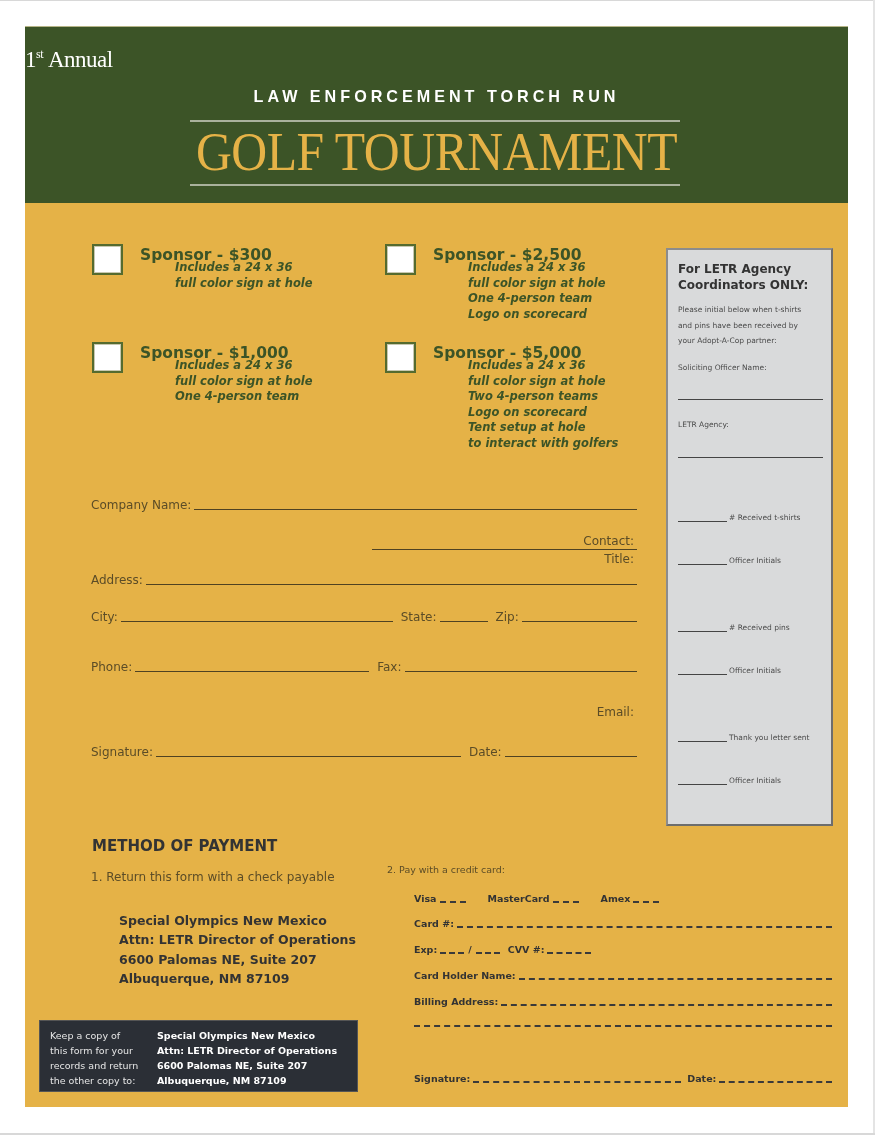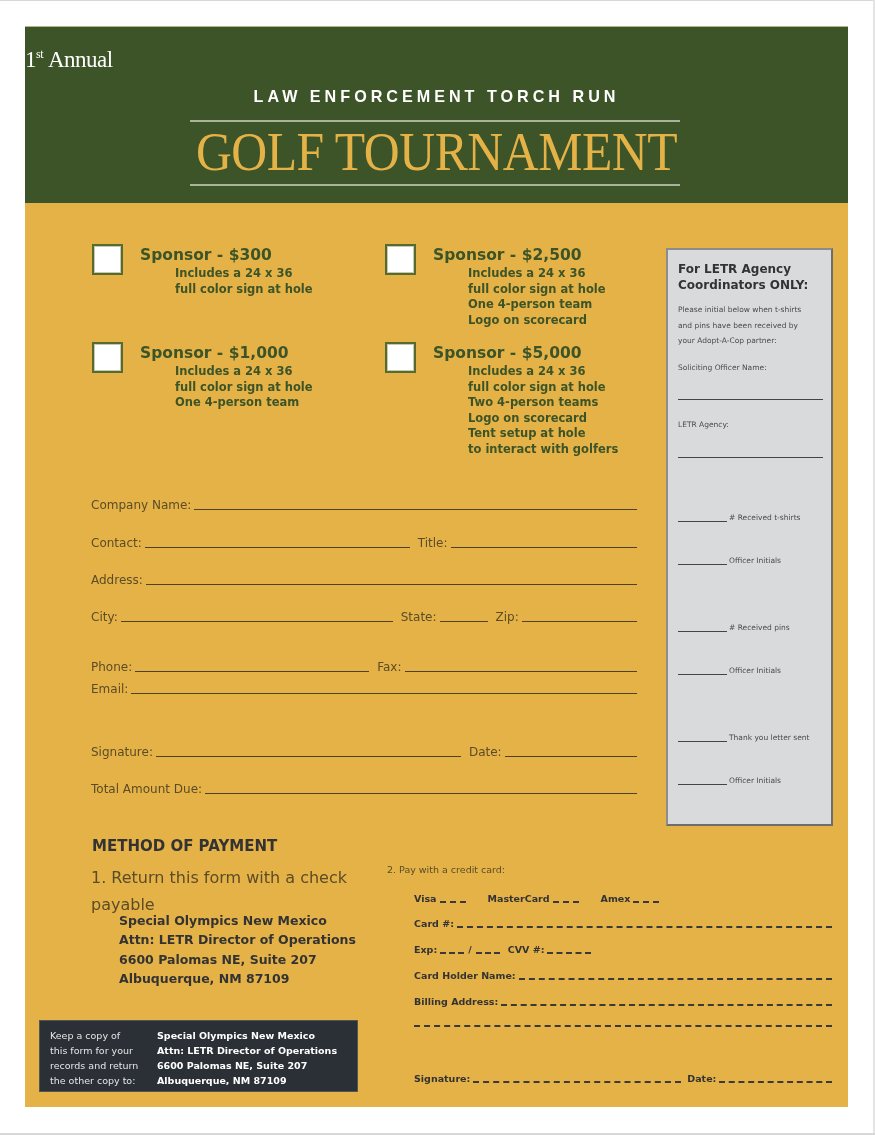--- a/index.html
+++ b/index.html
@@ -41,22 +41,22 @@
   .sponsor { position: absolute; }
   .checkbox {
     position: absolute; width: 31px; height: 31px; background: #ffffff; border: 2px solid #556b2f;
     box-sizing: border-box; box-shadow: inset 0 0 0 1px #c8c8b0; cursor: pointer;
   }
   .sponsor-title {
     position: absolute; left: 48px; top: 2px; white-space: nowrap;
     font-family: "DejaVu Sans", sans-serif; font-weight: bold; color: #3c5427; font-size: 15.5px;
   }
   .sponsor-benefits {
-    position: absolute; left: 83px; top: 22px; white-space: nowrap;
-    font-family: "DejaVu Sans", sans-serif; font-weight: bold; color: #3c5427; font-size: 11.5px; line-height: 15.5px;
+    position: absolute; left: 83px; top: 16px; white-space: nowrap;
+    font-family: "DejaVu Sans", sans-serif; font-weight: bold; color: #3c5427; font-size: 11.5px; line-height: 15.5px; font-style: italic;
   }
   .sponsor-benefits div { margin: 0; }
 
   
   .letr-box {
     position: absolute; left: 641px; top: 222px; width: 167px; height: 578px; background: #d9dadb;
     border: 2px solid #6d6d6d; box-sizing: border-box; border-top-color: #8c8c8c; border-left-color: #8c8c8c;
   }
   .letr-title {
     position: absolute; left: 10px; top: 11px; width: 150px; font-family: "DejaVu Sans", sans-serif; font-weight: bold;
@@ -71,21 +71,21 @@
 
   
   .field-row { position: absolute; left: 66px; width: 546px; height: 16px; display: flex; align-items: flex-end; font-family: "DejaVu Sans", sans-serif; font-size: 12px; color: #5a4a24; }
   .field-row .lbl { white-space: nowrap; margin-right: 3px; color: #5b4c27; }
   .field-row .line { flex: 1; border-bottom: 1px solid #4f4222; height: 1px; margin-bottom: 2px; cursor: text; }
   .field-row .line.fixed { flex: none; }
   .field-row .gap { width: 8px; flex: none; }
 
   
   .pay-title { position: absolute; left: 67px; top: 811px; font-family: "DejaVu Sans", sans-serif; font-weight: bold; font-size: 15px; color: #333333; }
-  .pay-check { position: absolute; left: 66px; top: 838px; width: 290px; font-family: "DejaVu Sans", sans-serif; font-size: 16px; color: #5b4c27; line-height: 27px; }
+  .pay-check { position: absolute; left: 66px; top: 838px; width: 290px; font-family: "DejaVu Sans", sans-serif; font-size: 12px; color: #5b4c27; line-height: 27px; }
   .pay-address { position: absolute; left: 94px; top: 885px; font-family: "DejaVu Sans", sans-serif; font-weight: bold; font-size: 12.5px; color: #333333; line-height: 19.3px; white-space: nowrap; }
   .pay-cc { position: absolute; left: 362px; top: 838px; font-family: "DejaVu Sans", sans-serif; font-size: 9.5px; color: #5b4c27; }
   .cc-row { position: absolute; left: 389px; display: flex; align-items: flex-end; font-family: "DejaVu Sans", sans-serif; font-weight: bold; font-size: 9.5px; color: #333333; white-space: nowrap; }
   .cc-row .line { border-bottom: 2px dashed #3a3a3a; height: 1px; margin-left: 3px; margin-bottom: 1px; cursor: text; }
   .cc-row .spacer { display: inline-block; }
 
   
   .return-box { position: absolute; left: 14px; top: 994px; width: 319px; height: 72px; background: #2b2f36; border: 1px solid #555; box-sizing: border-box; }
   .return-left { position: absolute; left: 10px; top: 7px; font-family: "DejaVu Sans", sans-serif; font-size: 9.5px; color: #e6e6e6; line-height: 15px; white-space: nowrap; }
   .return-right { position: absolute; left: 117px; top: 7px; font-family: "DejaVu Sans", sans-serif; font-weight: bold; font-size: 9.5px; color: #ffffff; line-height: 15px; white-space: nowrap; }
@@ -170,21 +170,21 @@
     <div class="letr-row" style="top:373px;"><span class="blank"></span><span># Received pins</span></div>
     <div class="letr-row" style="top:416px;"><span class="blank"></span><span>Officer Initials</span></div>
     <div class="letr-row" style="top:483px;"><span class="blank"></span><span>Thank you letter sent</span></div>
     <div class="letr-row" style="top:526px;"><span class="blank"></span><span>Officer Initials</span></div>
   </div>
 
   <div class="field-row" style="top:470px;">
     <span class="lbl">Company Name:</span>
     <span class="line"></span>
   </div>
-  <div class="field-row" style="top:508px;">
+  <div class="field-row" style="top:508px;flex-direction:column;">
     <span class="lbl">Contact:</span>
     <span class="line fixed" style="width:265px;"></span>
     <span class="gap"></span>
     <span class="lbl">Title:</span>
     <span class="line"></span>
   </div>
   <div class="field-row" style="top:545px;">
     <span class="lbl">Address:</span>
     <span class="line"></span>
   </div>
@@ -198,33 +198,29 @@
     <span class="lbl">Zip:</span>
     <span class="line"></span>
   </div>
   <div class="field-row" style="top:619px;margin-top:13px;">
     <span class="lbl">Phone:</span>
     <span class="line fixed" style="width:234px;"></span>
     <span class="gap"></span>
     <span class="lbl">Fax:</span>
     <span class="line"></span>
   </div>
-  <div class="field-row" style="top:654px;">
+  <div class="field-row" style="top:679px;flex-direction:column;">
     <span class="lbl">Email:</span>
     <span class="line"></span>
   </div>
   <div class="field-row" style="top:717px;">
     <span class="lbl">Signature:</span>
     <span class="line fixed" style="width:305px;"></span>
     <span class="gap"></span>
     <span class="lbl">Date:</span>
-    <span class="line"></span>
-  </div>
-  <div class="field-row" style="top:754px;">
-    <span class="lbl">Total Amount Due:</span>
     <span class="line"></span>
   </div>
 
   <div class="pay-title">METHOD OF PAYMENT</div>
   <div class="pay-check">
     <div>1. Return this form with a check payable</div>
   </div>
   <div class="pay-address">
     <div>Special Olympics New Mexico</div>
     <div>Attn: LETR Director of Operations</div>

